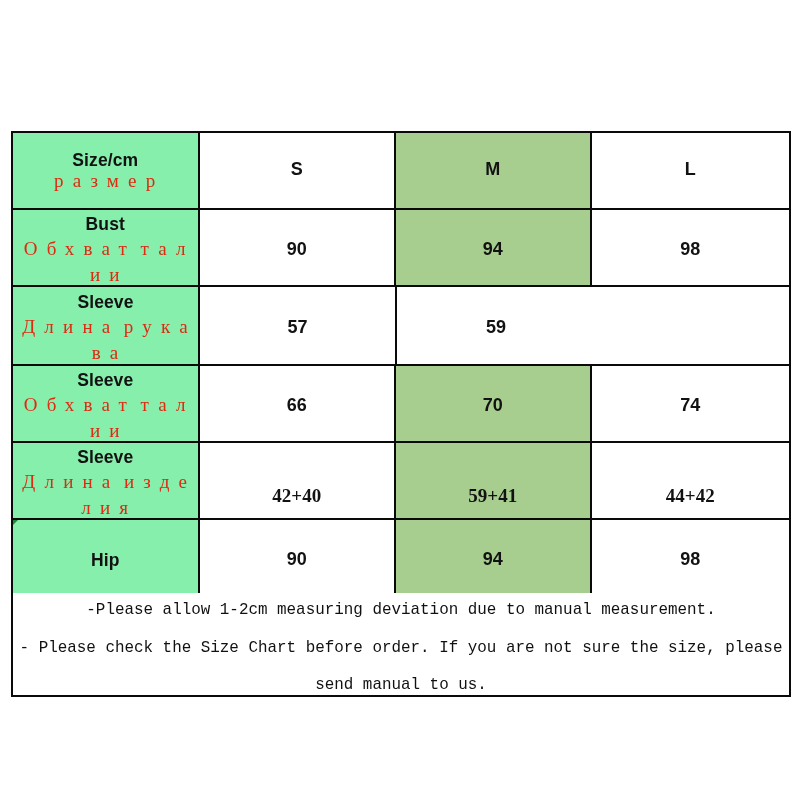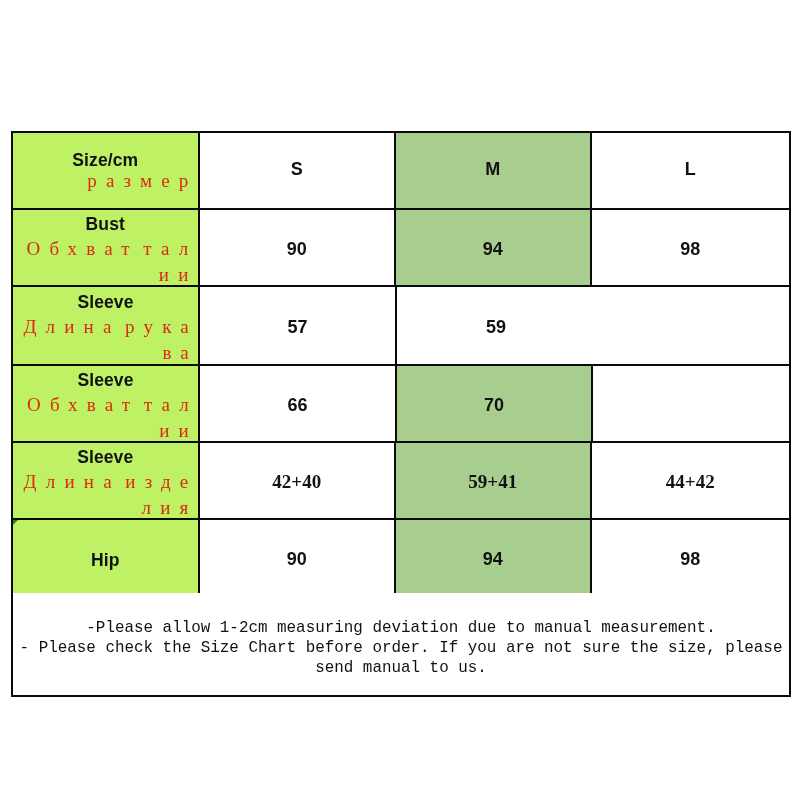--- a/index.html
+++ b/index.html
@@ -7,35 +7,35 @@
   body{width:800px;height:800px;background:#ffffff;font-family:"Liberation Sans",sans-serif;overflow:hidden;}
   .page{position:relative;width:800px;height:800px;background:#fff;}
 
   .chart{position:absolute;left:11px;top:131px;width:780px;height:566px;box-sizing:border-box;border:2px solid #0a0a0a;}
   .row{position:relative;display:flex;height:77px;box-sizing:border-box;border-bottom:2px solid #0a0a0a;}
   .row.r2{height:79px;}
   .cell{box-sizing:border-box;display:flex;flex-direction:column;align-items:center;justify-content:center;overflow:hidden;position:relative;}
   .lblbox{width:100%;position:relative;top:2px;}
   .r0 .lblbox{top:-2px;}
   .r0 .en{position:relative;top:4px;}
-  .c1{width:187px;background:#bef264;border-right:2px solid #0a0a0a;}
+  .c1{width:187px;background:#86efac;border-right:2px solid #0a0a0a;}
   .c2{width:197px;background:#ffffff;border-right:2px solid #0a0a0a;}
   .c3{width:196px;background:#a7cd8f;border-right:2px solid #0a0a0a;}
   .c4{width:198px;background:#ffffff;}
 
   .en,.ru,.val,.valserif,.fline{transform:translateZ(0);}
   .en{display:block;width:100%;text-align:center;font-family:"Liberation Sans",sans-serif;font-weight:bold;font-size:17.5px;color:#121212;line-height:24px;height:24px;letter-spacing:0.1px;}
-  .ru{display:block;box-sizing:border-box;width:100%;text-align:right;font-family:"Liberation Serif",serif;font-weight:normal;font-size:19px;color:#dd2a12;letter-spacing:9.2px;line-height:26px;word-spacing:-9.5px;word-break:break-all;padding:0 0 0 8px;}
+  .ru{display:block;box-sizing:border-box;width:100%;text-align:center;font-family:"Liberation Serif",serif;font-weight:normal;font-size:19px;color:#dd2a12;letter-spacing:9.2px;line-height:26px;word-spacing:-9.5px;word-break:break-all;padding:0 0 0 8px;}
 
   .val{font-family:"Liberation Sans",sans-serif;font-weight:bold;font-size:18px;color:#121212;line-height:22px;position:relative;top:1px;}
   .r0 .val{top:-2px;}
-  .valserif{font-family:"Liberation Serif",serif;font-weight:bold;font-size:19px;color:#121212;line-height:22px;position:relative;top:1px;}
+  .valserif{font-family:"Liberation Serif",serif;font-weight:bold;font-size:19px;color:#121212;line-height:22px;position:relative;top:15px;}
 
   .corner-mark{position:absolute;left:0;top:0;width:0;height:0;border-left:5px solid #1c8a32;border-bottom:5px solid transparent;}
-  .footer{position:absolute;left:0;top:460px;width:776px;height:102px;box-sizing:border-box;background:#fff;display:flex;flex-direction:column;align-items:center;justify-content:center;padding-top:7px;}
+  .footer{position:absolute;left:0;top:460px;width:776px;height:102px;box-sizing:border-box;background:#fff;display:flex;flex-direction:column;align-items:center;justify-content:space-between;padding-top:7px;}
   .fline{font-family:"Liberation Mono",monospace;font-weight:normal;font-size:15.9px;line-height:20px;color:#111;text-align:center;white-space:pre;}
 </style>
 </head>
 <body>
 
 <div class="page">
   <div class="chart">
       <div class="row r0">
         <div class="cell c1">
           <div class="lblbox">
@@ -90,20 +90,23 @@
             <span class="en">Sleeve</span>
             <span class="ru">Обхват талии</span>
           </div>
         </div>
         <div class="cell c2">
           <span class="val">66</span>
         </div>
         <div class="cell c3">
           <span class="val">70</span>
         </div>
+        <div class="cell c4">
+          <span class="val">74</span>
+        </div>
       </div>
       <div class="row r4">
         <div class="cell c1">
           <div class="lblbox">
             <span class="en">Sleeve</span>
             <span class="ru">Длина изделия</span>
           </div>
         </div>
         <div class="cell c2">
           <span class="valserif">42+40</span>

